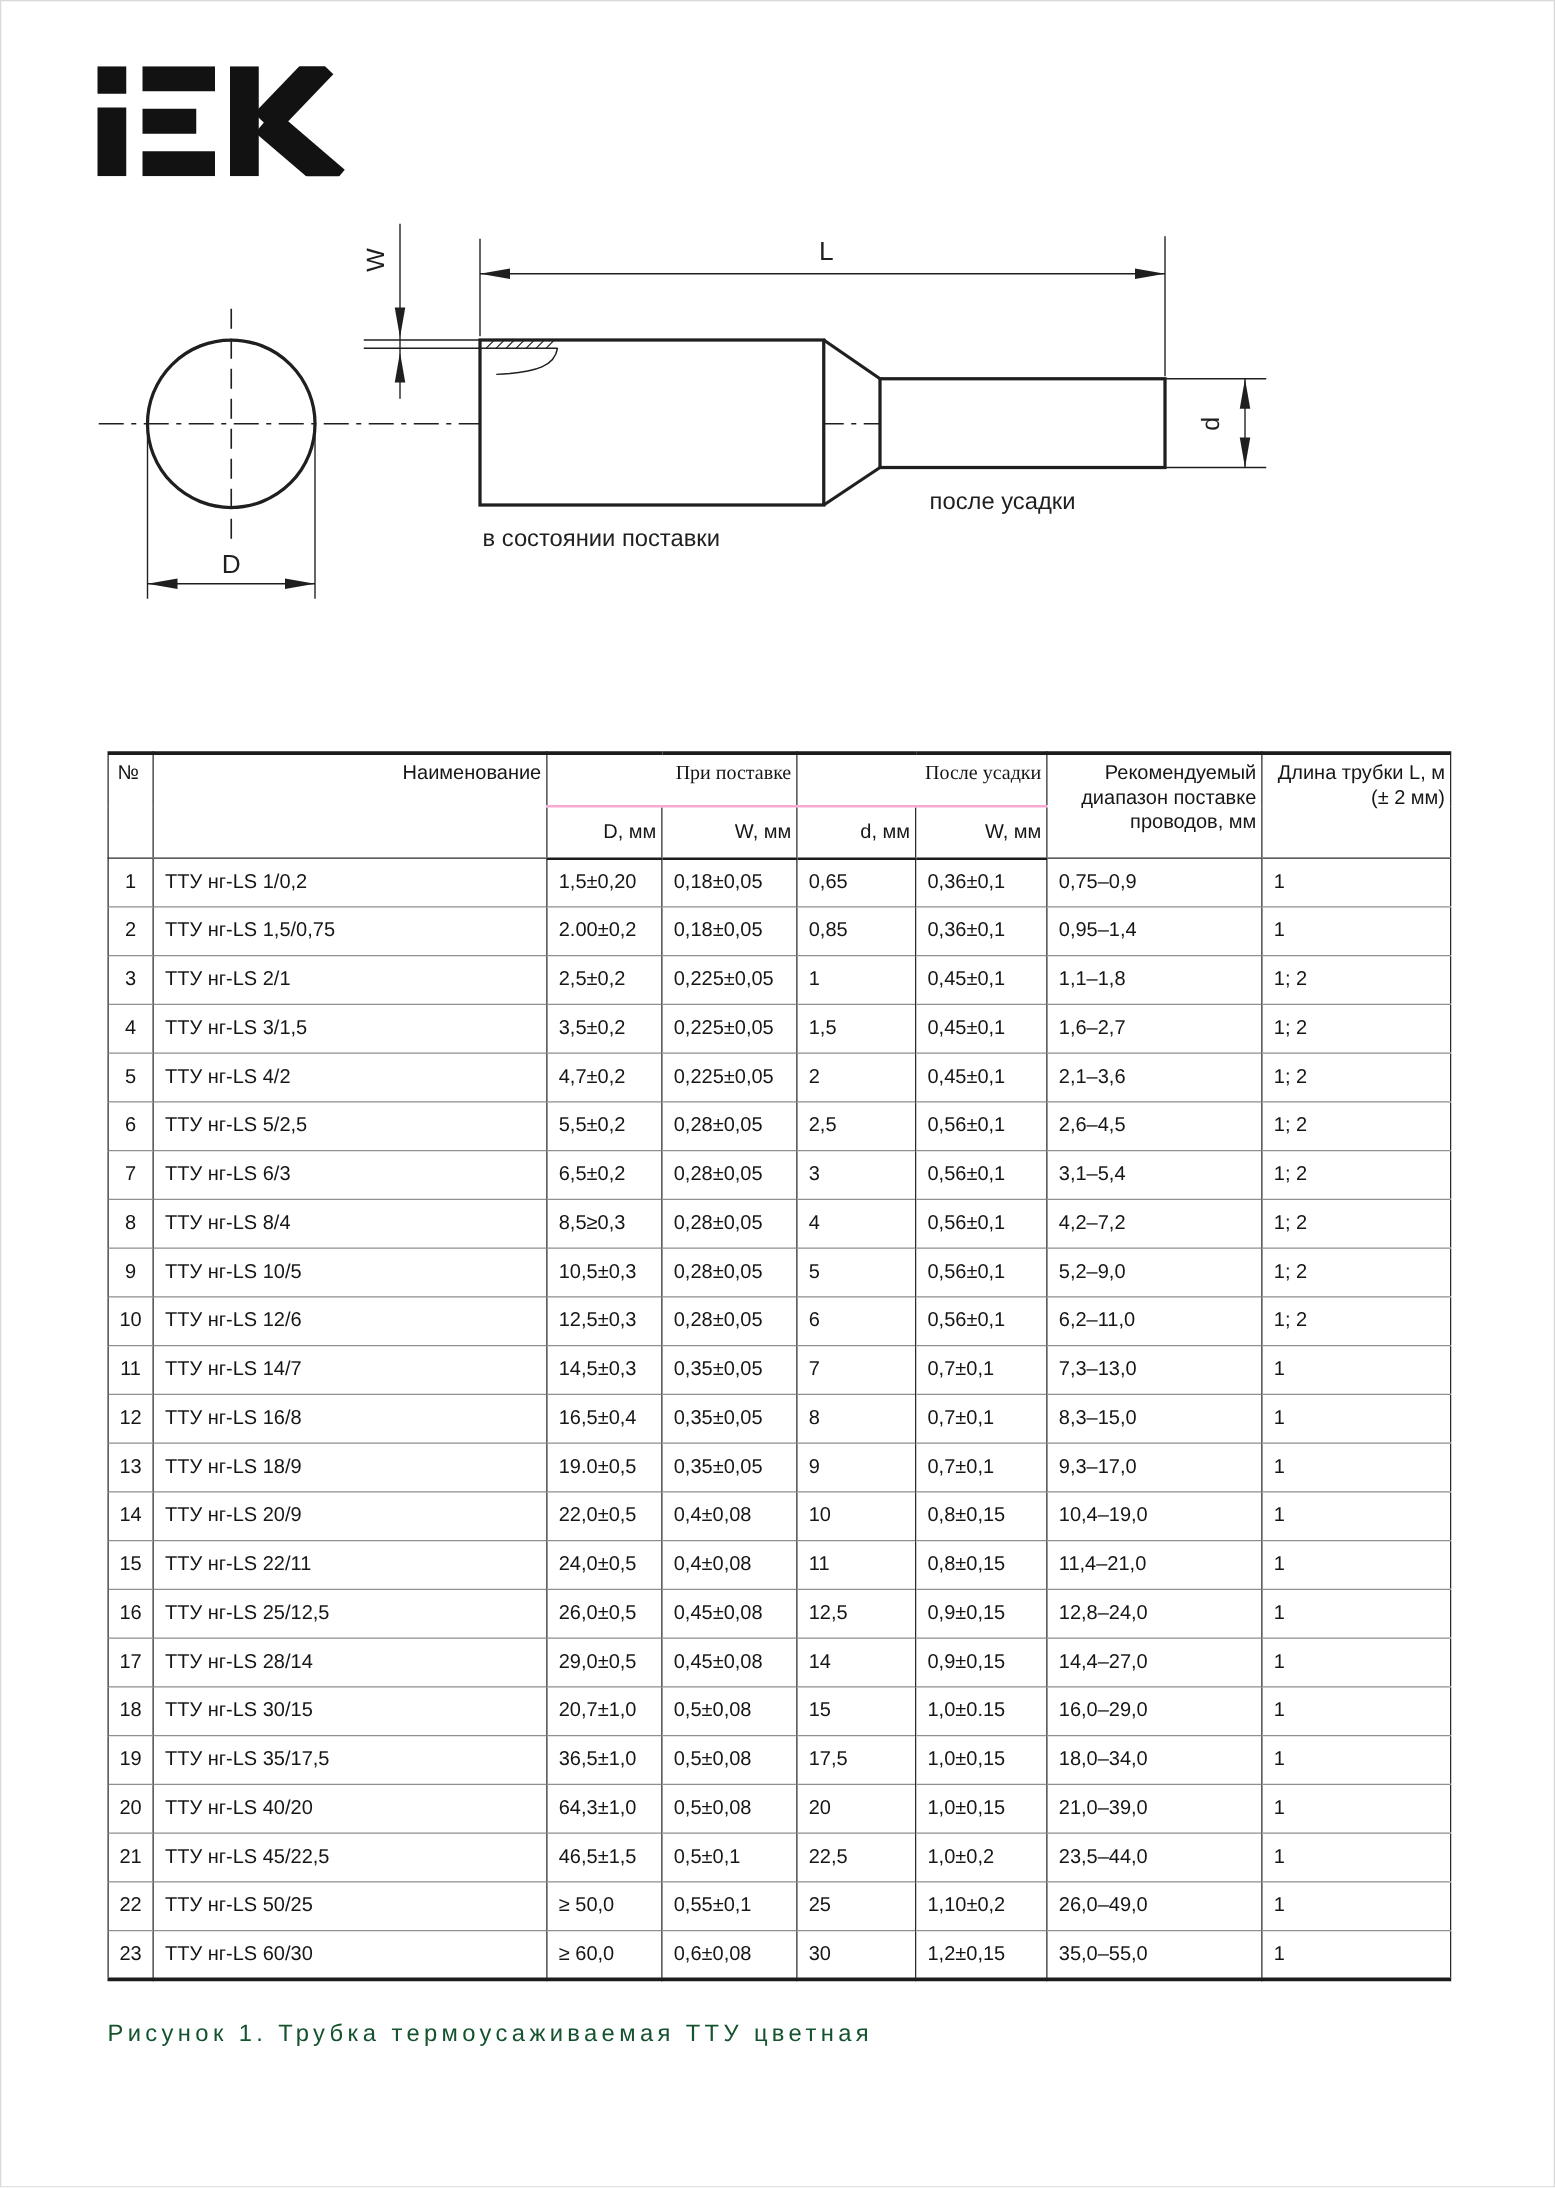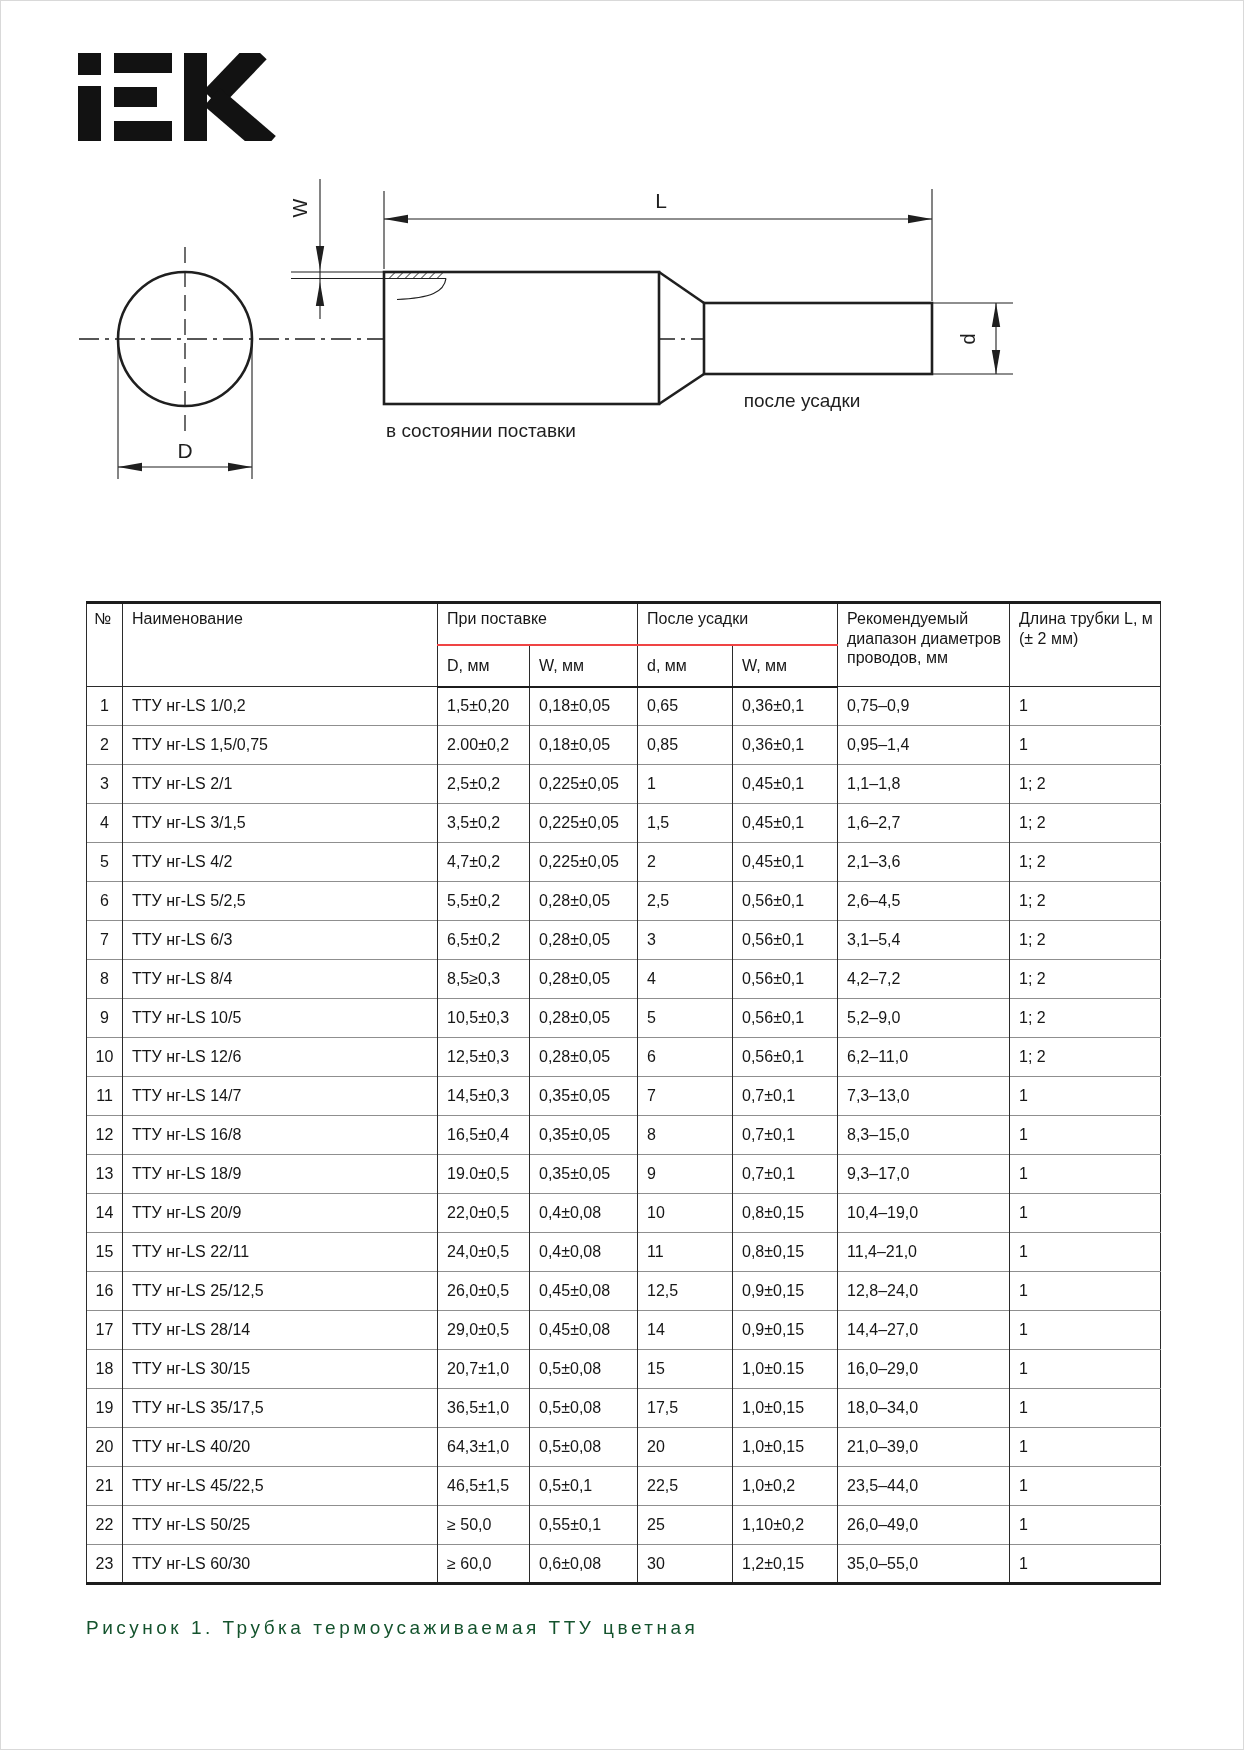--- a/index.html
+++ b/index.html
@@ -30,32 +30,32 @@
   .spec-table th,.spec-table td{
     border-left:1px solid #2b2b2b;
     box-sizing:border-box;
     font-weight:normal;
     font-size:16px;
     color:#161616;
     overflow:hidden;
     white-space:nowrap;
   }
   .spec-table thead th{
-    text-align:left;
+    text-align:right;
     vertical-align:top;
     padding:5px 4px 0 9px;
     white-space:normal;
     line-height:1.22;
     border-bottom:1px solid #2b2b2b;
   }
   .spec-table thead tr.h1{height:42px;}
   .spec-table thead tr.h2{height:42px;}
   .spec-table thead tr.h2 th{vertical-align:middle;padding-top:0;}
   .spec-table thead tr.h2 th{border-bottom:2px solid #1c1c1c;}
-  .spec-table thead th.span2{border-bottom:2px solid #ef4444;}
+  .spec-table thead th.span2{border-bottom:2px solid #f9a8d4;font-family:Liberation Serif, serif;}
   .spec-table tbody tr{height:39px;}
   .spec-table tbody td{
     border-top:1px solid #8f8f8f;
     vertical-align:middle;
     padding:0 2px 0 9px;
   }
   .spec-table tbody td.c-num{text-align:center;padding:0;}
   .caption{
     position:absolute;left:85px;top:1616px;
     font-size:19px;letter-spacing:3.5px;color:#14532d;
@@ -154,21 +154,21 @@
         <col style="width:105px">
         <col style="width:172px">
         <col style="width:151px">
     </colgroup>
     <thead>
       <tr class="h1">
         <th rowspan="2" style="text-align:center;padding-left:0;">№</th>
         <th rowspan="2">Наименование</th>
         <th colspan="2" class="span2">При поставке</th>
         <th colspan="2" class="span2">После усадки</th>
-        <th rowspan="2">Рекомендуемый диапазон диаметров проводов, мм</th>
+        <th rowspan="2">Рекомендуемый диапазон поставке проводов, мм</th>
         <th rowspan="2">Длина трубки L, м (± 2 мм)</th>
       </tr>
       <tr class="h2">
         <th>D, мм</th>
         <th>W, мм</th>
         <th>d, мм</th>
         <th>W, мм</th>
       </tr>
     </thead>
     <tbody>

